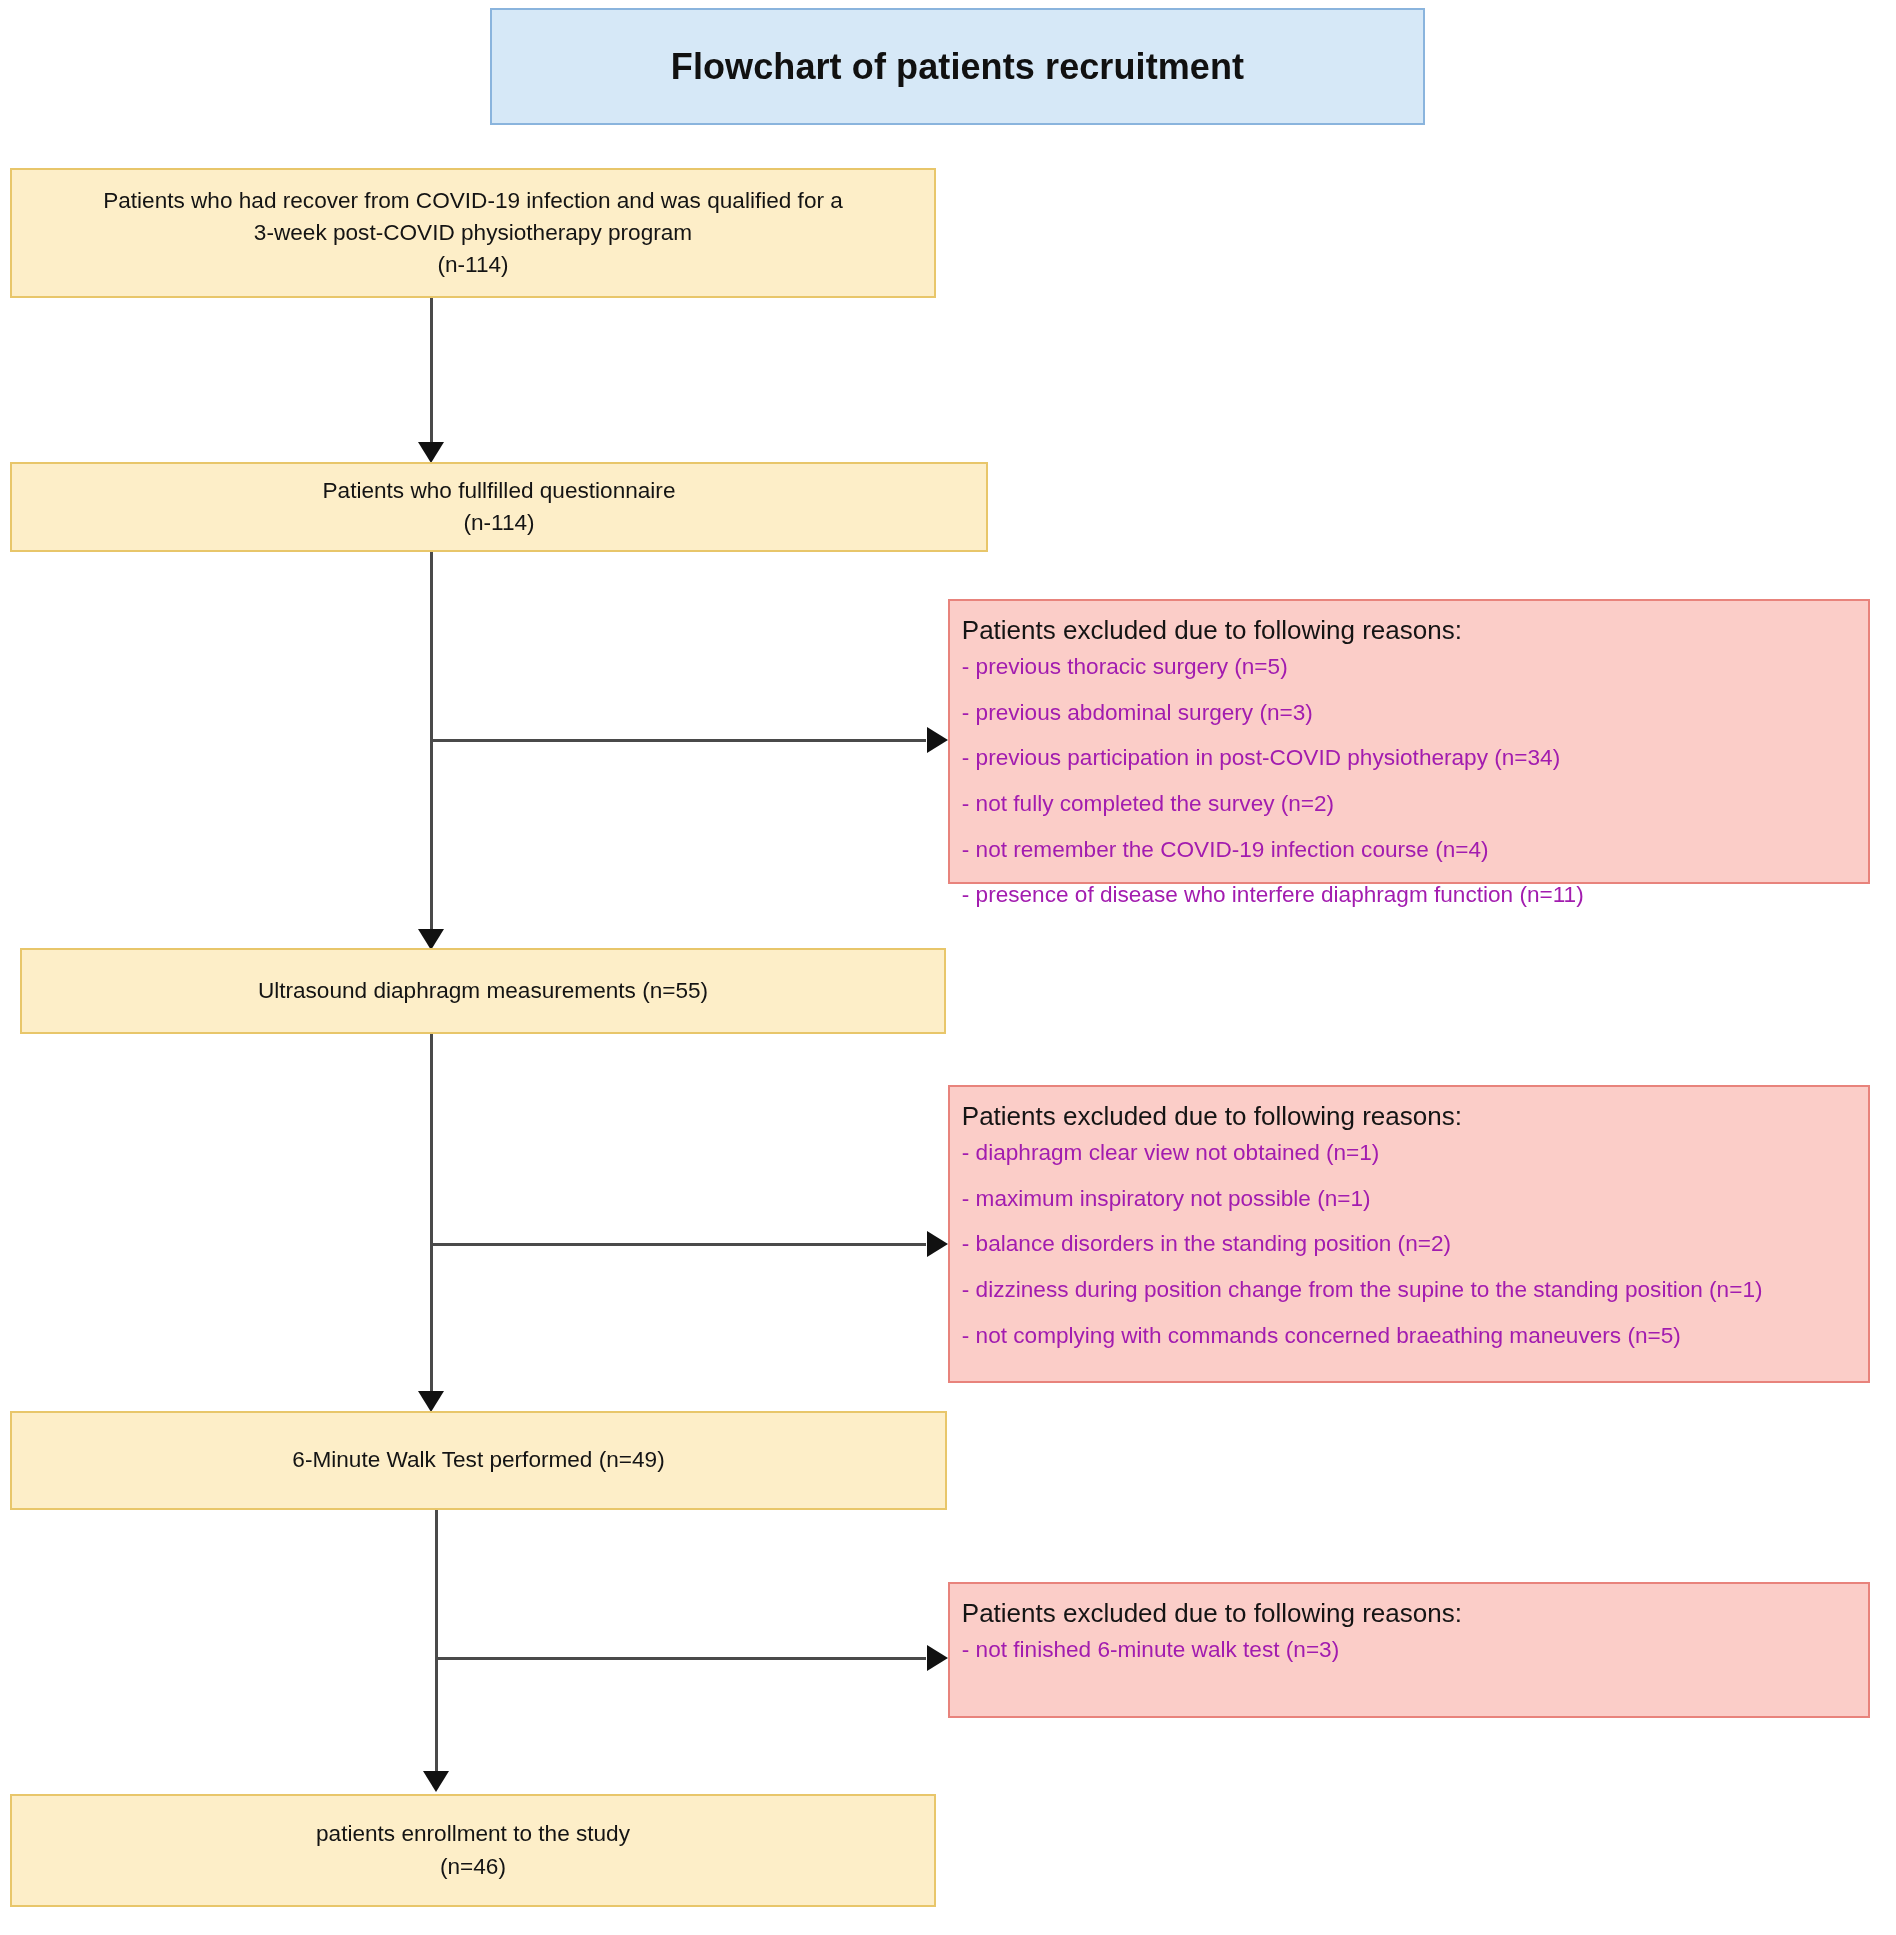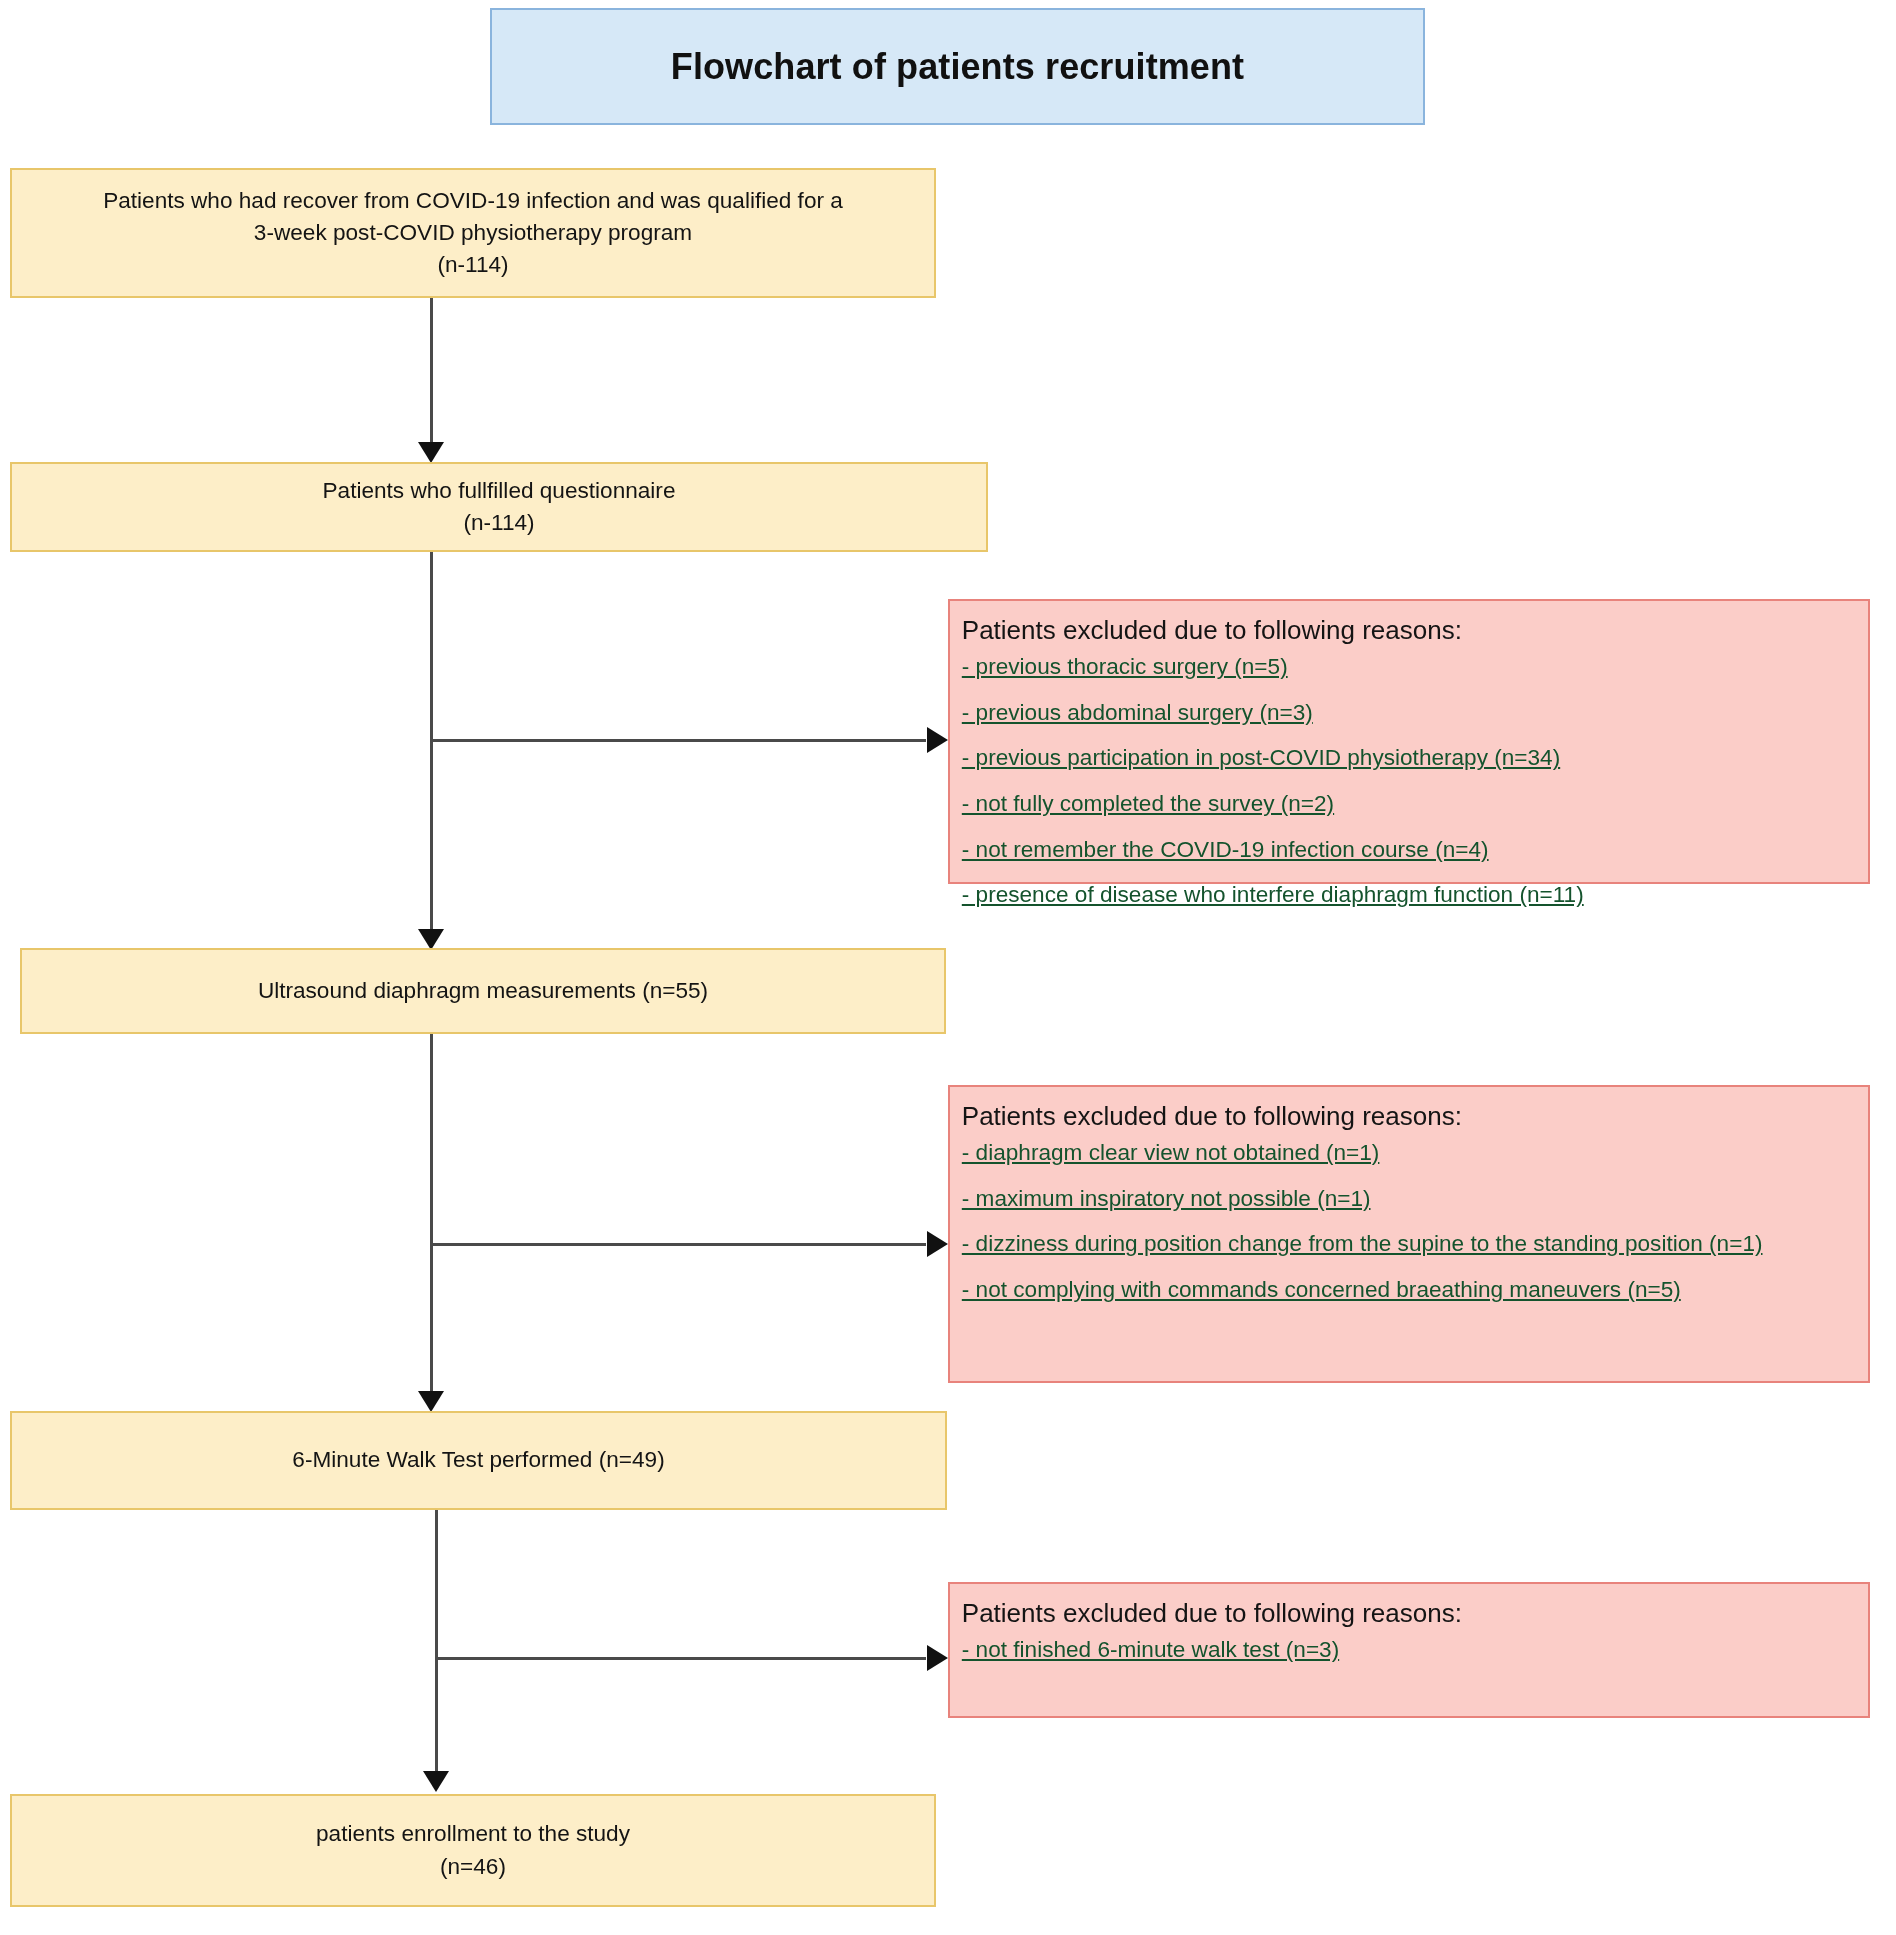--- a/index.html
+++ b/index.html
@@ -70,25 +70,24 @@
     line-height: 1.5;
     white-space: nowrap;
   }
   .excl-box .excl-list {
     list-style: none;
     margin: 0;
     padding: 0;
   }
   .excl-box .excl-list li {
     font-size: 22.6px;
-    color: #14532d;
+    color: #a21caf;
     line-height: 1.5;
     margin: 0 0 11.8px 0;
     padding: 0;
-    text-decoration: underline;
   }
   .excl-box .excl-list li:last-child {
     margin-bottom: 0;
   }
 
   
   .vline {
     position: absolute;
     width: 3.2px;
     background: #4a4a4a;
@@ -162,20 +161,21 @@
   <div class="vline" style="left:430px; top:1034px; width:3.2px; height:361px;"></div>
   <div class="arrow-down" style="left:418px; top:1391px;"></div>
   <div class="hline" style="left:430px; top:1243px; width:496px; height:3.2px;"></div>
   <div class="arrow-right" style="left:927px; top:1231px;"></div>
 
   <div class="box excl-box" style="left:948px; top:1085px; width:922px; height:298px;">
     <div class="excl-head">Patients excluded due to following reasons:</div>
     <ul class="excl-list">
       <li>- diaphragm clear view not obtained (n=1)</li>
       <li>- maximum inspiratory not possible (n=1)</li>
+      <li>- balance disorders in the standing position (n=2)</li>
       <li>- dizziness during position change from the supine to the standing position (n=1)</li>
       <li>- not complying with commands concerned braeathing maneuvers (n=5)</li>
     </ul>
   </div>
 
   <div class="box node-box" style="left:10px; top:1411px; width:937px; height:99px;">
     <div class="box-text">6-Minute Walk Test performed (n=49)</div>
   </div>
 
   <div class="vline" style="left:435px; top:1510px; width:3.2px; height:266px;"></div>

